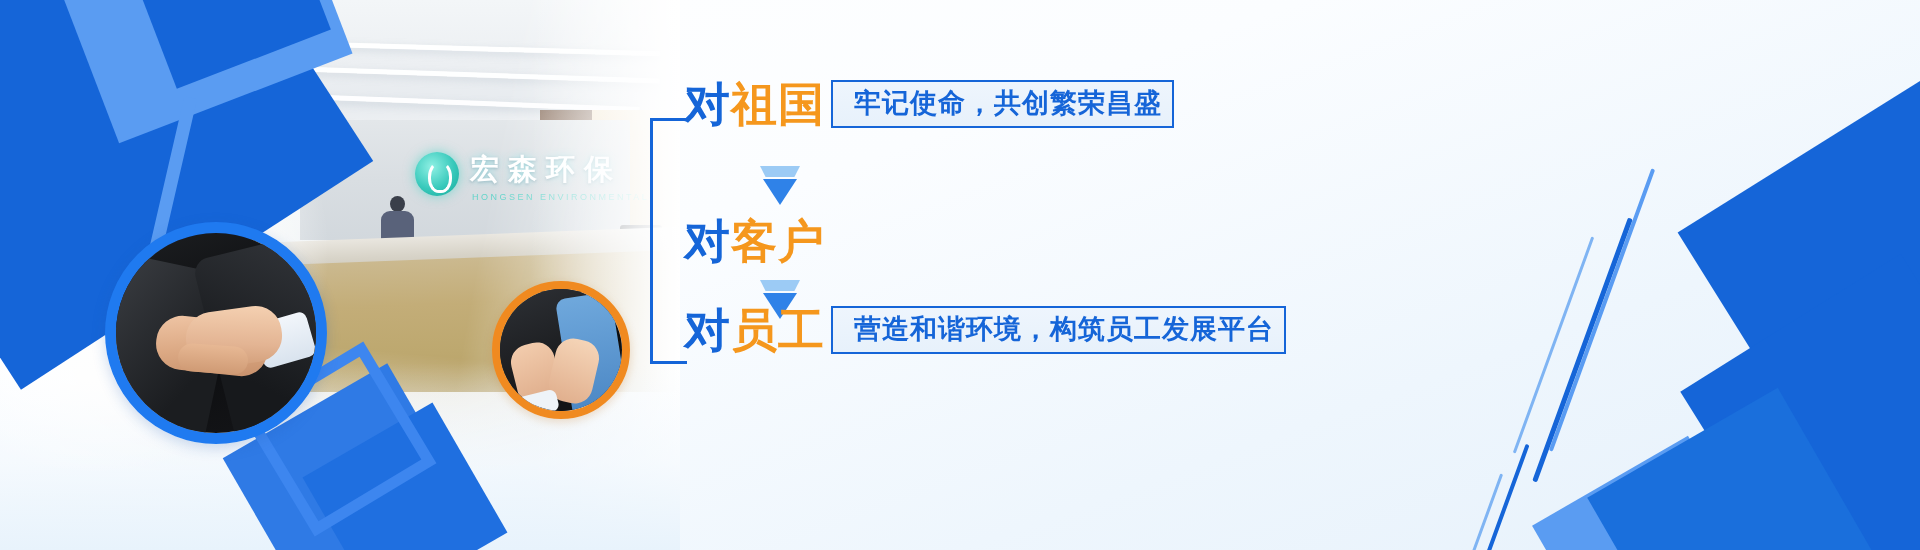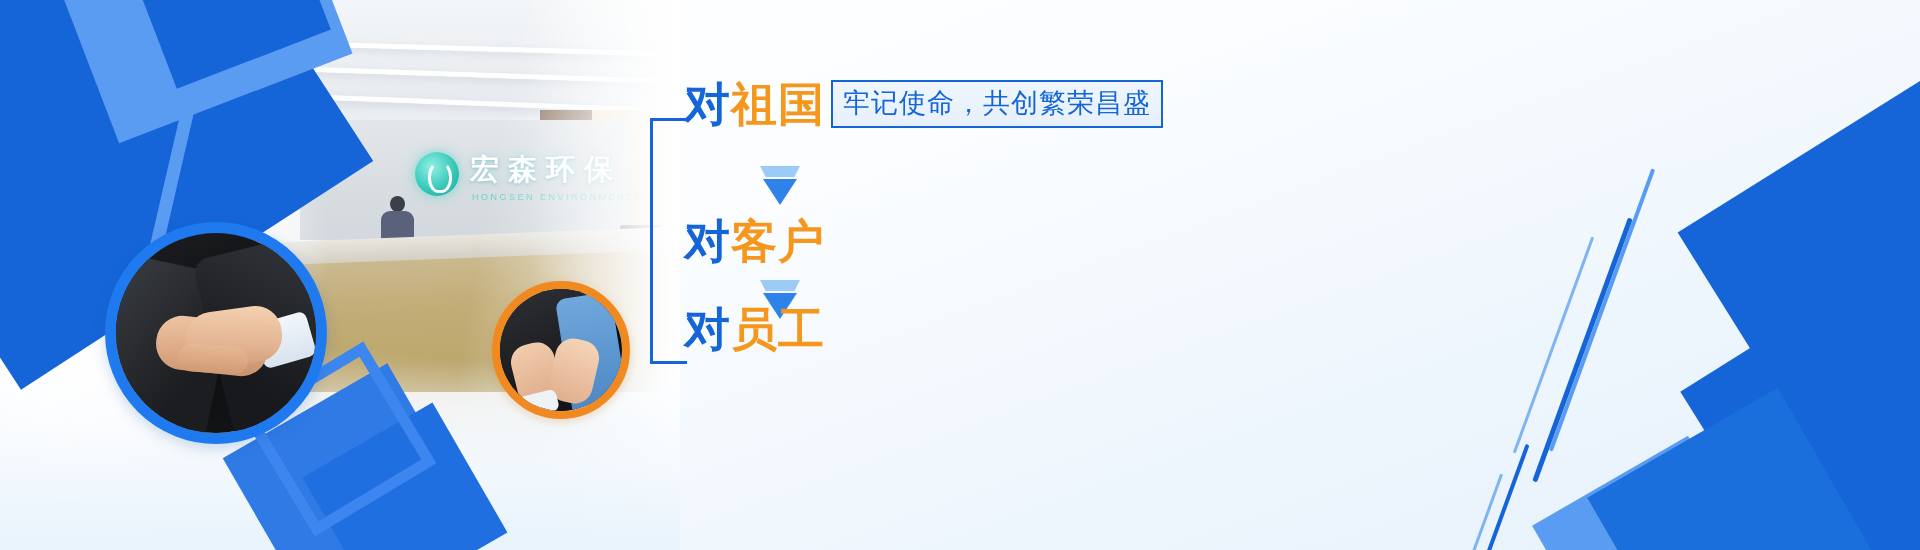--- a/index.html
+++ b/index.html
@@ -211,22 +211,22 @@
     font-family:"Liberation Sans","DejaVu Sans",sans-serif;
   }
   .lead .c-blue{color:#1565d8;}
   .lead .c-orange{color:#f5971d;}
 
   .tagbox{
     margin-left:6px;
     border:2px solid #1565d8;
     background:linear-gradient(180deg,#eef5fd 0%,#e7f1fb 100%);
     color:#1565d8;
-    font-size:27px;font-weight:400;letter-spacing:1px;
-    padding:8px 10px 9px 10px;line-height:1;
+    font-size:27px;font-weight:700;letter-spacing:1px;
+    padding:8px 10px 9px 21px;line-height:1;
   }
 
   .arrow{position:absolute;left:110px;width:40px;}
   .arrow-1{top:166px;}
   .arrow-2{top:280px;}
   .arr-cap{
     width:40px;height:11px;
     background:#9ccbf5;
     clip-path:polygon(0 0,100% 0,86% 100%,14% 100%);
   }
@@ -330,20 +330,21 @@
       <span class="lead"><span class="c-blue">对</span><span class="c-orange">客户</span></span>
     </div>
 
     <div class="arrow arrow-2">
       <div class="arr-cap"></div>
         <div class="arr-body"></div>
     </div>
 
     <div class="row row-3">
       <span class="lead"><span class="c-blue">对</span><span class="c-orange">员工</span></span>
+      <span class="tagbox">营造和谐环境，构筑员工发展平台</span>
     </div>
   </div>
 
   <div>
     <div class="dline" style="left:1600px;top:160px;width:4px;height:300px;background:#5a9cf2;transform:rotate(20deg);"></div>
     <div class="dline" style="left:1580px;top:210px;width:5px;height:280px;background:#1565d8;transform:rotate(20deg);"></div>
     <div class="dline" style="left:1552px;top:230px;width:3px;height:230px;background:#7fb4f3;transform:rotate(20deg);"></div>
     <div class="dline" style="left:1500px;top:440px;width:4px;height:150px;background:#1565d8;transform:rotate(20deg);"></div>
     <div class="dline" style="left:1478px;top:470px;width:3px;height:130px;background:#7fb4f3;transform:rotate(20deg);"></div>
 

